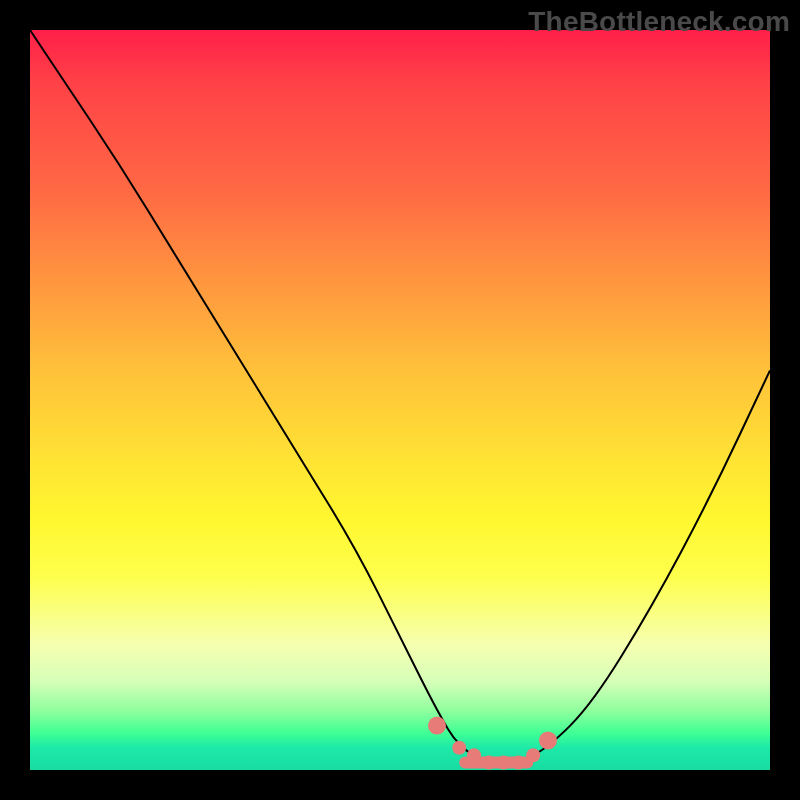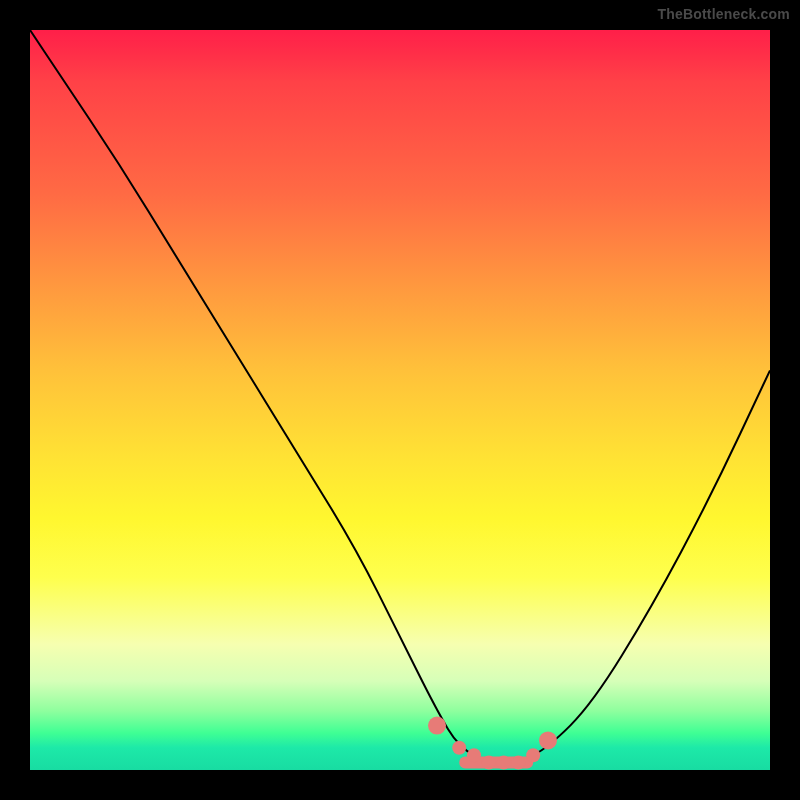--- a/index.html
+++ b/index.html
@@ -15,21 +15,21 @@
     position: relative;
     width: 800px;
     height: 800px;
     background: #000;
   }
   .attribution {
     position: absolute;
     top: 6px;
     right: 10px;
     color: #4a4a4a;
-    font-size: 14px;
+    font-size: 28px;
     font-weight: 600;
     letter-spacing: 0.2px;
     z-index: 10;
   }
   .plot-area {
     position: absolute;
     left: 30px;
     top: 30px;
     width: 740px;
     height: 740px;

